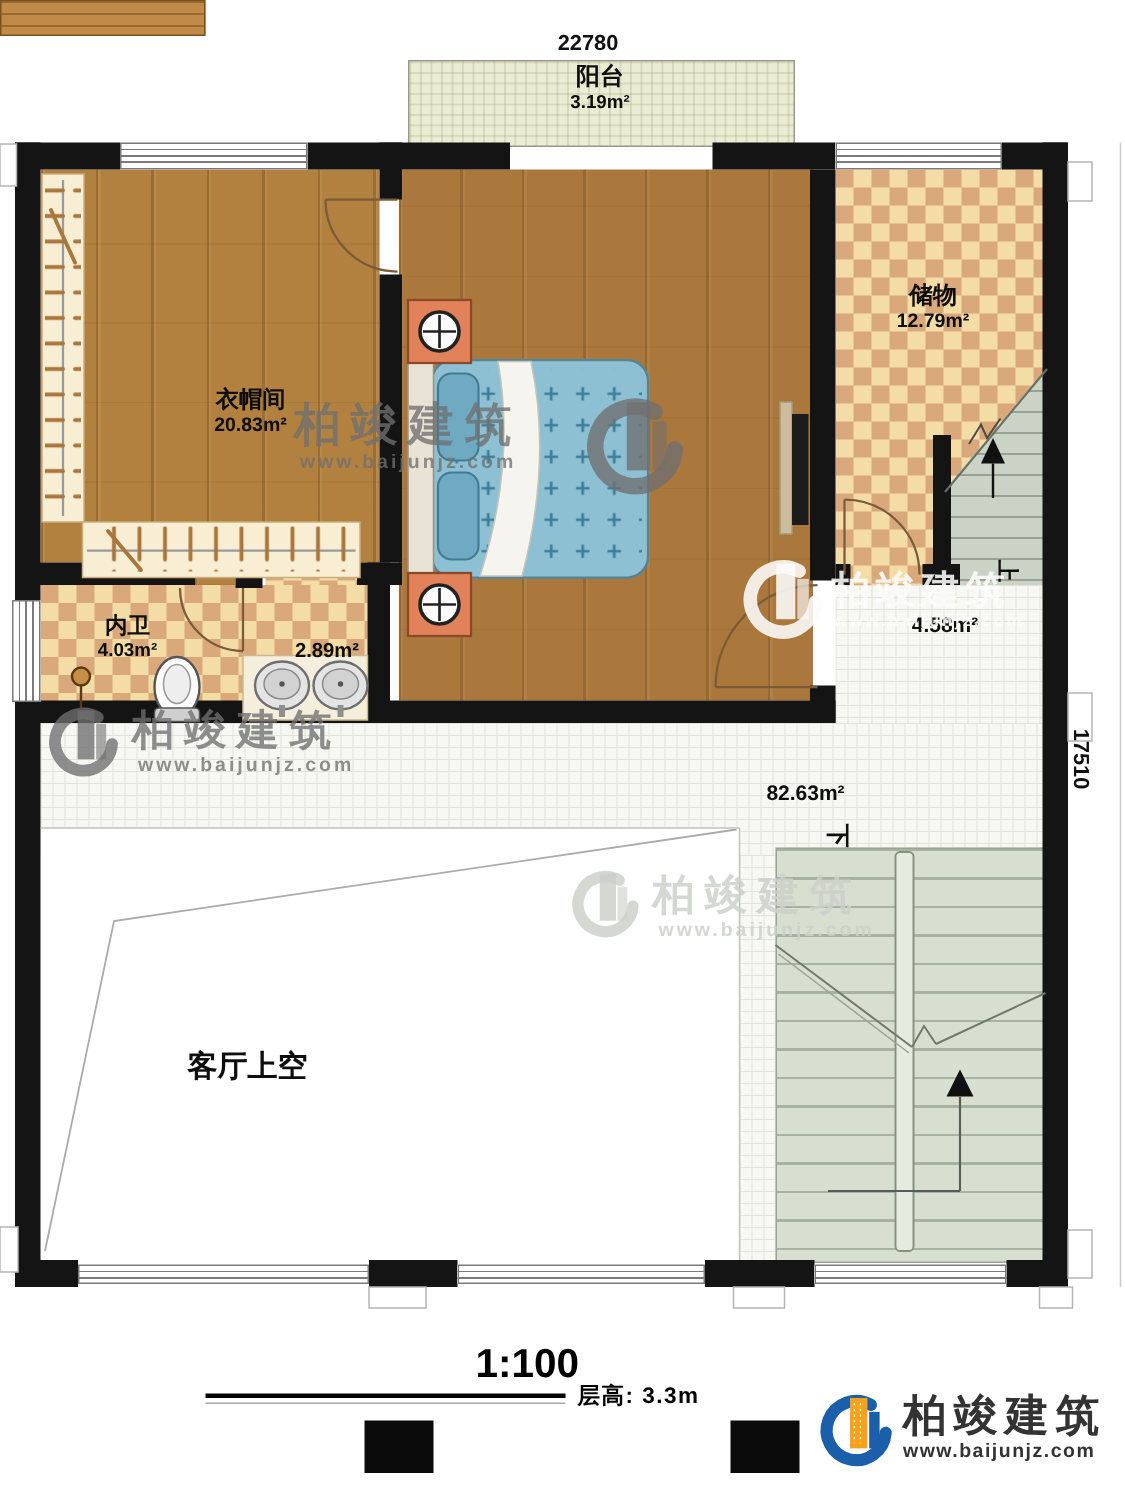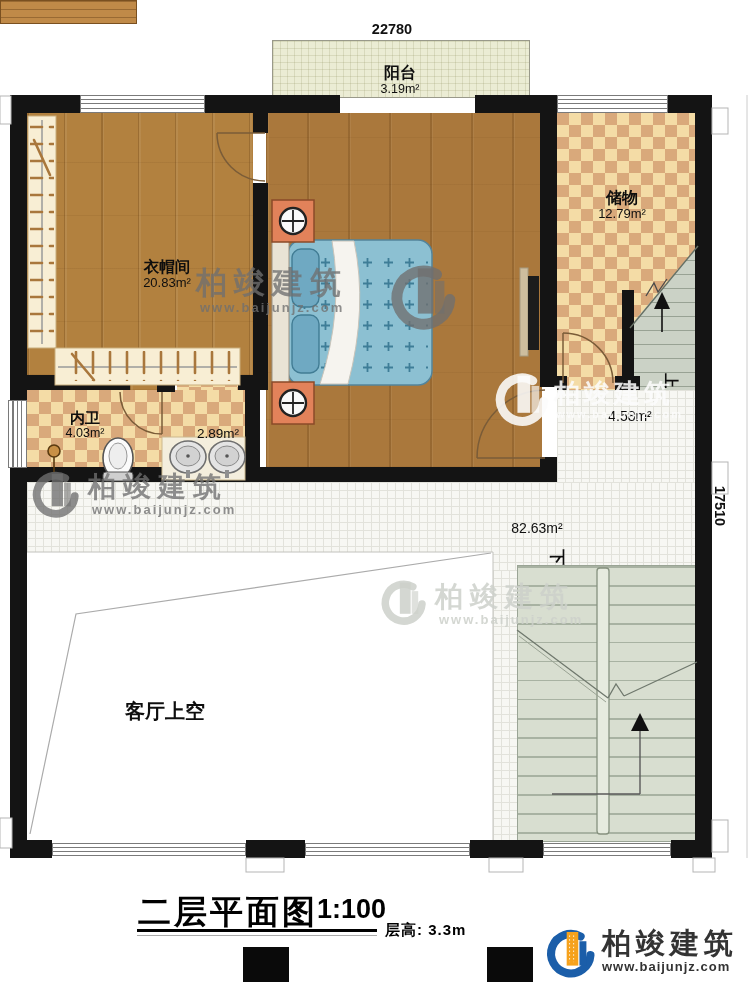--- a/index.html
+++ b/index.html
@@ -34,21 +34,21 @@
         background-image:repeating-linear-gradient(to bottom,rgba(80,45,10,.35) 0 1px,transparent 1px 8px);}
   .stair-s{background-color:#cbd2c6;
         background-image:repeating-linear-gradient(to bottom,#98a294 0 1.5px,transparent 1.5px 14px);
         clip-path:polygon(30.6% 100%,30.6% 55.5%,100% 0,100% 100%);}
   .stair-b{background-color:#d8ded0;border:1px solid #9aa495;
         background-image:repeating-linear-gradient(to bottom,#a8b2a2 0 1.5px,transparent 1.5px 19px);}
   .void{background:#fff;}
   
   .lbl{position:absolute;z-index:40;text-align:center;color:#0e0e0e;line-height:1.15;}
   .lbl .nm{display:block;font-weight:bold;}
-  .lbl .ar{display:block;font-weight:normal;}
+  .lbl .ar{display:block;font-weight:bold;}
   .dim{position:absolute;z-index:40;font-weight:bold;color:#111;text-align:center;font-size:14.5px;}
   .rot90{transform:rotate(90deg);}
   
   .wm{position:absolute;z-index:50;pointer-events:none;}
   .wm .t1{position:absolute;font-weight:bold;letter-spacing:7px;white-space:nowrap;}
   .wm .t2{position:absolute;font-weight:bold;letter-spacing:2px;white-space:nowrap;font-size:13px;}
   .wm-gray{color:rgba(112,112,112,.78);}
   .wm-white{color:rgba(252,252,252,.88);}
   .wm-faint{color:rgba(205,208,202,.85);}
   .wm-logo{position:absolute;}
@@ -236,21 +236,21 @@
         <rect x="489" y="858" width="34" height="14"></rect>
       <rect x="0" y="818" width="12" height="30"></rect>
         <rect x="693" y="858" width="22" height="14"></rect>
     </g>
     <path d="M747,95 V858" stroke="#cccccc" stroke-width="1"></path>
   </svg>
 
   <div class="dim" style="left:350px;top:21px;width:84px;">22780</div>
   <div class="dim rot90" style="left:678px;top:498px;width:84px;">17510</div>
 
-  <div class="lbl" style="left:360px;top:64px;width:80px;">
+  <div class="lbl" style="left:360px;top:43px;width:80px;">
     <span class="nm" style="font-size:16px;">阳台</span>
     <span class="ar" style="font-size:12.5px;">3.19m²</span>
   </div>
   <div class="lbl" style="left:122px;top:258px;width:90px;">
     <span class="nm" style="font-size:15.5px;">衣帽间</span>
     <span class="ar" style="font-size:13px;">20.83m²</span>
   </div>
   <div class="lbl" style="left:577px;top:189px;width:90px;">
     <span class="nm" style="font-size:16px;">储物</span>
     <span class="ar" style="font-size:13px;">12.79m²</span>
@@ -308,21 +308,20 @@
   <div class="wm wm-faint" style="left:375px;top:572px;width:270px;height:70px;">
     <svg class="wm-logo" viewBox="0 0 100 100" style="left:0;top:0;width:54px;height:62px;">
       <path d="M70,20 A34,34 0 1 0 87,52" fill="none" stroke="currentColor" stroke-width="14" stroke-linecap="round"></path>
       <rect x="46" y="12" width="20" height="58" fill="currentColor"></rect>
       <rect x="68" y="28" width="12" height="42" fill="currentColor" opacity=".75"></rect>
     </svg>
     <span class="t1" style="left:60px;top:6px;font-size:28px;">柏竣建筑</span>
     <span class="t2" style="left:64px;top:40px;">www.baijunjz.com</span>
   </div>
 
-  <div class="ftitle" style="left:138px;top:890px;">二层平面图</div>
   <div class="frule1" style="left:137px;top:929px;width:240px;height:3px;"></div>
   <div class="frule2" style="left:137px;top:935px;width:240px;height:1px;"></div>
   <div class="fscale" style="left:317px;top:894px;">1:100</div>
   <div class="finfo" style="left:385px;top:921px;">
     <span>层高:</span>
     <span>3.3m</span>
   </div>
   <div class="fsquare" style="left:243px;top:947px;width:46px;height:35px;"></div>
   <div class="fsquare" style="left:487px;top:947px;width:46px;height:35px;"></div>
   <svg viewBox="0 0 100 100" style="position:absolute;left:540px;top:922px;width:58px;height:64px;z-index:40;">

